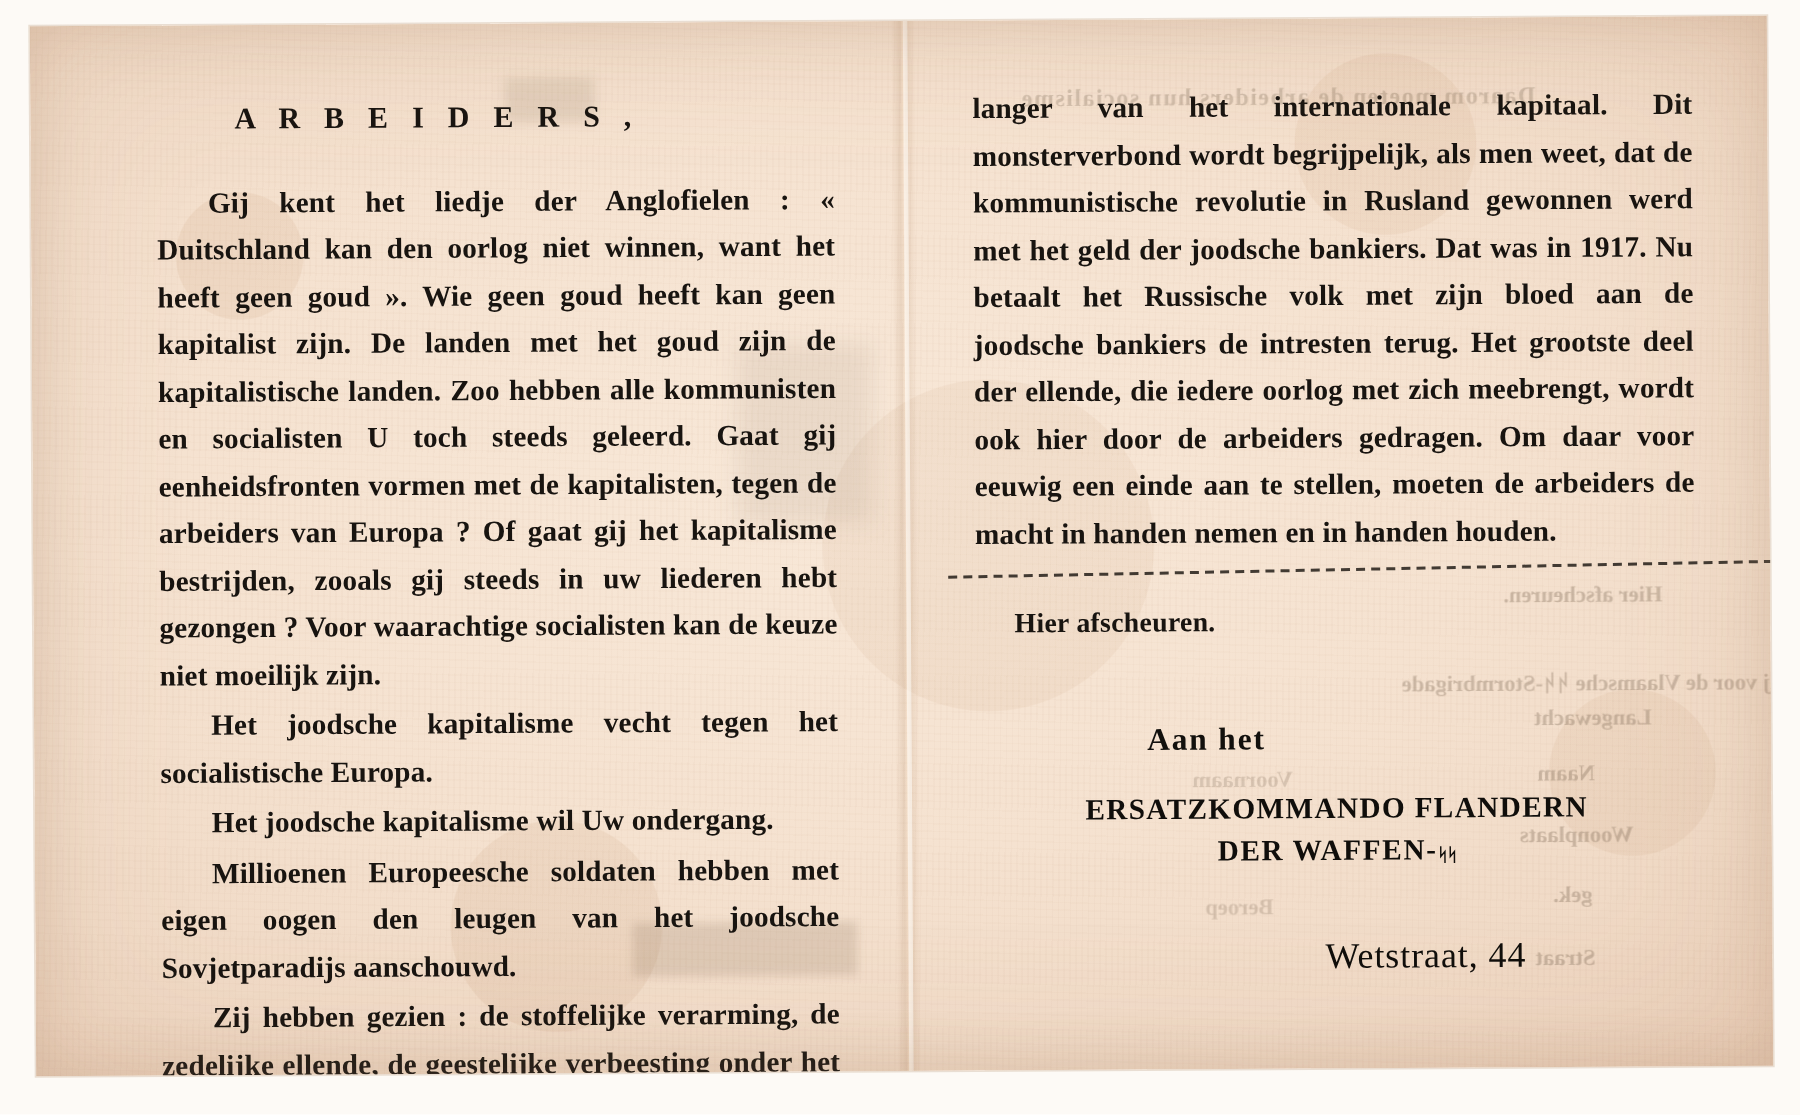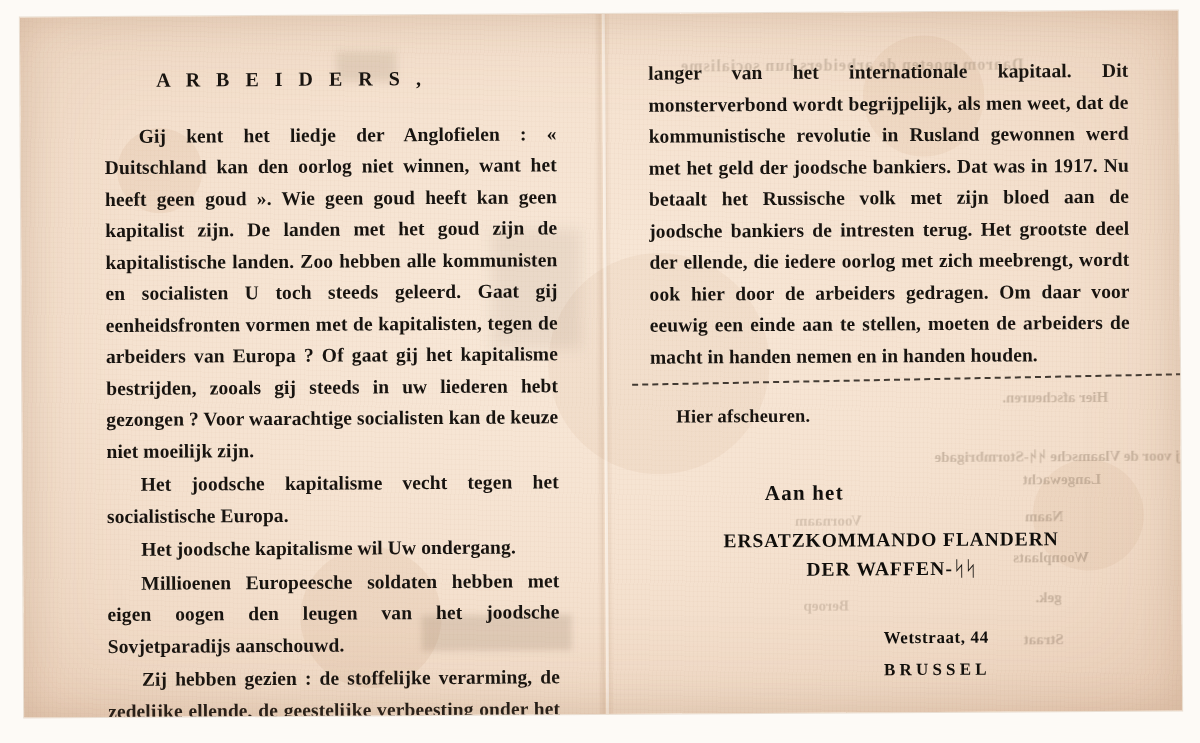--- a/index.html
+++ b/index.html
@@ -146,32 +146,32 @@
     text-align: center;
     font-size: 19.5px;
     font-weight: 800;
     letter-spacing: 0.9px;
     line-height: 28px;
     color: #100e0b;
   }
   .org .l2 { letter-spacing: 1.1px; }
   .runes {
     font-family: "DejaVu Sans", sans-serif;
-    font-weight: 400;
-    font-size: 21px;
+    font-weight: 700;
+    font-size: 12px;
     letter-spacing: -1px;
     display: inline-block;
     transform: translateY(1px);
   }
   .addr {
     position: absolute;
     left: 860px;
     top: 610px;
-    font-size: 17px;
-    font-weight: 700;
+    font-size: 24px;
+    font-weight: 400;
     line-height: 32px;
     color: #100e0b;
     letter-spacing: 0.6px;
   }
   .addr .city { letter-spacing: 4.2px; }
 
   
   .bleed {
     position: absolute;
     color: #6e5a46;
@@ -260,20 +260,19 @@
 
     <div class="aanhet">Aan het</div>
 
     <div class="org">
       <div class="l1">ERSATZKOMMANDO FLANDERN</div>
       <div class="l2"><span>DER WAFFEN-</span><span class="runes">ᛋᛋ</span></div>
     </div>
 
     <div class="addr">
       <div>Wetstraat, 44</div>
-      <div class="city">BRUSSEL</div>
     </div>
 
     <div class="fold"></div>
     <div class="fold2"></div>
     <div class="edge-dark"></div>
   </div>
 </div>
 
 </body></html>

